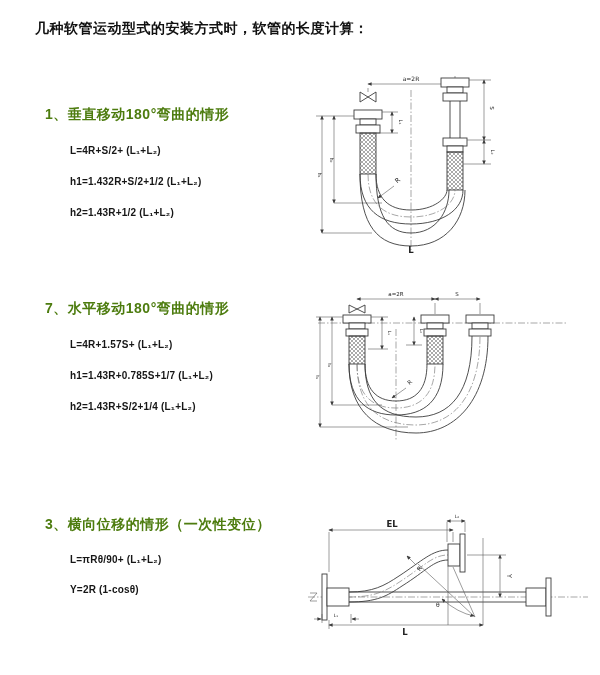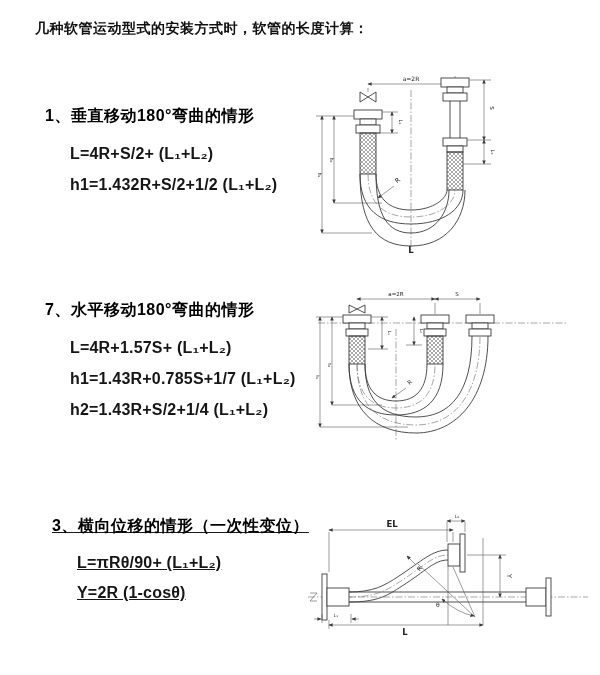--- a/index.html
+++ b/index.html
@@ -1,21 +1,21 @@
 <!DOCTYPE html>
 <html><head>
 <meta charset="utf-8">
 <style>
   html,body{margin:0;padding:0;}
   body{background:#fff;font-family:"Liberation Sans","DejaVu Sans",sans-serif;}
   .page{position:relative;width:600px;height:642px;background:#ffffff;overflow:hidden;color:#1a1a1a;}
   .doc-title{position:absolute;left:35px;top:20px;font-size:14px;font-weight:bold;letter-spacing:.5px;color:#111;}
   .section{position:absolute;width:285px;}
-  .sec-heading{font-size:16px;font-weight:bold;color:#000000;margin-bottom:11px;letter-spacing:.5px;}
-  .formula{font-size:16px;font-weight:600;color:#161616;padding-left:25px;height:31px;line-height:31px;letter-spacing:.2px;white-space:nowrap;}
+  .sec-heading{font-size:14px;font-weight:bold;color:#4d7c0f;margin-bottom:11px;letter-spacing:.5px;}
+  .formula{font-size:10px;font-weight:600;color:#161616;padding-left:25px;height:31px;line-height:31px;letter-spacing:.2px;white-space:nowrap;}
   .diagram{position:absolute;}
   svg{display:block;overflow:visible;}
   svg .ln{stroke:#3c3c3c;stroke-width:0.9;fill:none;}
   svg .thin{stroke:#5a5a5a;stroke-width:0.6;fill:none;}
   svg .cl{stroke:#6b6b6b;stroke-width:0.6;fill:none;stroke-dasharray:7 2 1.5 2;}
   svg .fit{stroke:#3c3c3c;stroke-width:0.9;fill:#ffffff;}
   svg .mesh{stroke:#3c3c3c;stroke-width:0.9;}
   svg text{fill:#222;font-size:6px;font-family:"DejaVu Sans",sans-serif;}
   svg .big{font-size:8.5px;font-weight:bold;}
 </style>
@@ -23,20 +23,21 @@
 <body>
 
 <div class="page">
 
   <div class="doc-title">几种软管运动型式的安装方式时，软管的长度计算：</div>
 
   <div class="section" style="left:45px;top:106px;">
     <div class="sec-heading">1、垂直移动180°弯曲的情形</div>
     <div class="formula">L=4R+S/2+ (L₁+L₂)</div>
     <div class="formula">h1=1.432R+S/2+1/2 (L₁+L₂)</div>
+    <div class="formula">h2=1.43R+1/2 (L₁+L₂)</div>
   </div>
 
   <div class="diagram" style="left:310px;top:70px;">
     <svg width="275" height="185" viewBox="0 0 275 185">
       <defs>
         <pattern id="mesh1" width="4" height="4" patternUnits="userSpaceOnUse">
           <path d="M0,4 L4,0 M0,0 L4,4" stroke="#555" stroke-width="0.5"></path>
         </pattern>
         <marker id="ar1" markerWidth="7" markerHeight="6" refX="6" refY="3" orient="auto">
             <path d="M0,0 L7,3 L0,6 Z" fill="#3c3c3c"></path>
@@ -213,21 +214,21 @@
         <path class="ln" d="M39,77 C39,122 64,146 106,146 C146,146 178,112 178,49"></path>
       </g>
 
       <g>
         <line class="thin" x1="96" y1="101" x2="82" y2="111" marker-end="url(#ar2)"></line>
         <text text-anchor="middle" x="101" y="97" transform="rotate(-40 101 97)" style="font-size:6px">R</text>
       </g>
     </svg>
   </div>
 
-  <div class="section" style="left:52px;top:516px;text-decoration:underline;">
+  <div class="section" style="left:45px;top:516px;">
     <div class="sec-heading">3、横向位移的情形（一次性变位）</div>
     <div class="formula" style="height:30px;line-height:30px;">L=πRθ/90+ (L₁+L₂)</div>
     <div class="formula" style="height:30px;line-height:30px;">Y=2R (1-cosθ)</div>
   </div>
 
   <div class="diagram" style="left:300px;top:500px;margin-top:12px;">
     <svg width="295" height="135" viewBox="0 0 295 135">
       <defs>
         <marker id="ar3" markerWidth="7" markerHeight="6" refX="6" refY="3" orient="auto">
             <path d="M0,0 L7,3 L0,6 Z" fill="#3c3c3c"></path>

